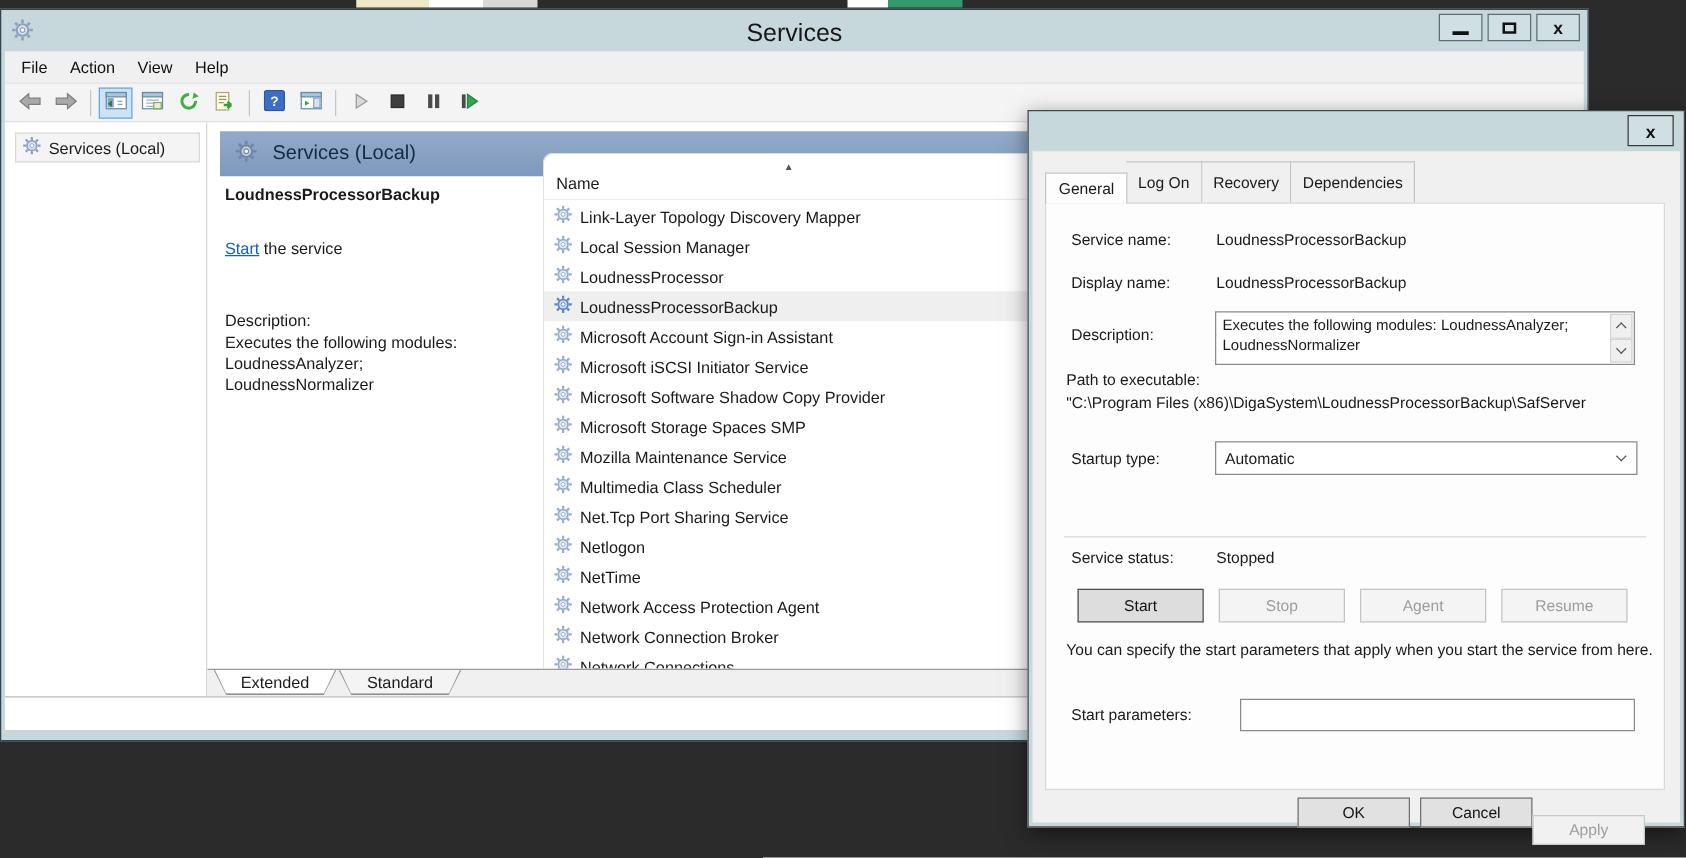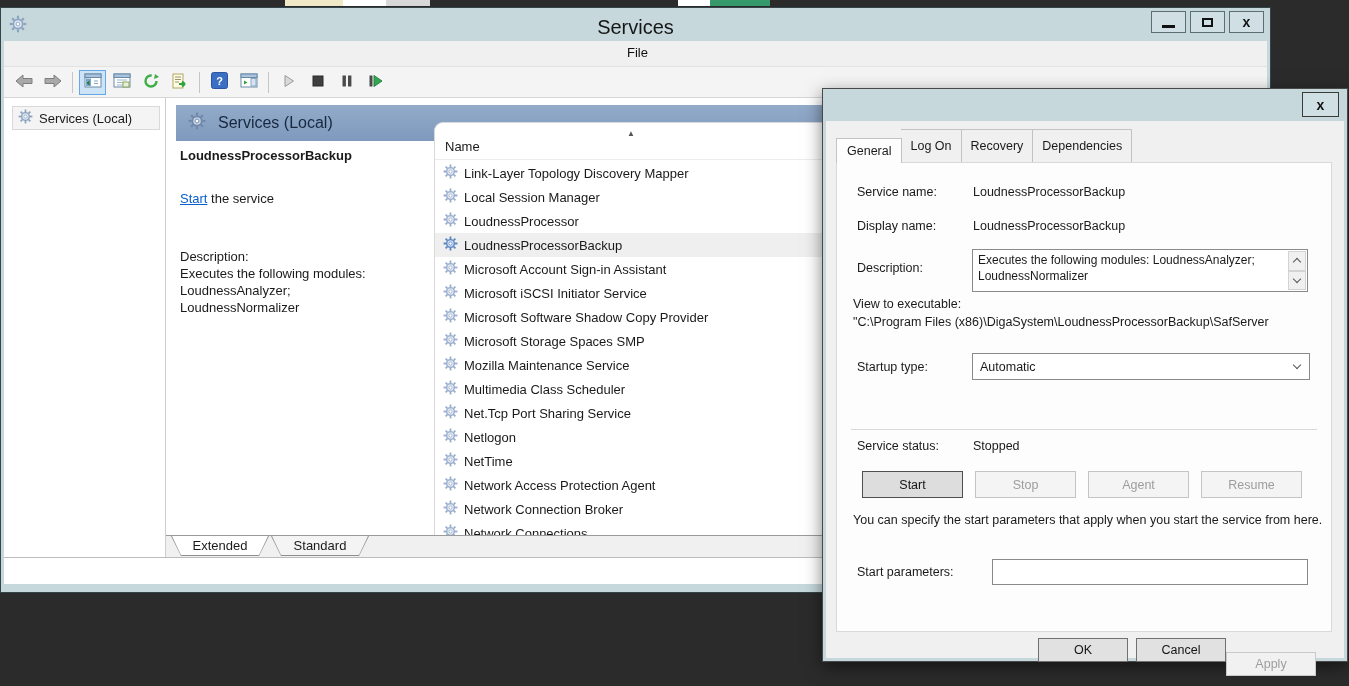--- a/index.html
+++ b/index.html
@@ -43,21 +43,21 @@
     width:35px;height:22px;border:1px solid #5c6e74;background:#cfdfe3;
     display:flex;align-items:center;justify-content:center;cursor:default;
   }
   .glyph-min{width:13px;height:3px;background:#111;margin-top:8px;}
   .glyph-max{width:11px;height:9px;border:2px solid #111;}
   .glyph-close{font-weight:bold;font-size:14px;line-height:1;color:#111;}
 
   .menubar{
     position:absolute;left:3px;right:3px;top:33px;height:26px;
     background:var(--menubg);border-bottom:1px solid #e2e2e2;
-    display:flex;align-items:center;padding-left:4px;flex-direction:column;
+    display:flex;align-items:center;padding-left:4px;
   }
   .menu-item{padding:4px 9px;font-size:13px;color:#111;}
 
   .toolbar{
     position:absolute;left:3px;right:3px;top:59px;height:31px;
     background:var(--toolbarbg);border-bottom:1px solid #d5d5d5;
     display:flex;align-items:center;padding-left:6px;gap:2px;
   }
   .tb-btn{width:27px;height:25px;display:flex;align-items:center;justify-content:center;border:1px solid transparent;}
   .tb-btn.active{border:1px solid #66a7e8;background:#cde4f7;}
@@ -693,21 +693,21 @@
         <div class="scrollcol">
           <div class="scr-btn">
               <div class="chev up"></div>
             </div>
           <div class="scr-btn">
               <div class="chev down"></div>
             </div>
         </div>
       </div>
 
-      <div class="fld-label" style="left:16px;top:134px;">View to executable:</div>
+      <div class="fld-label" style="left:16px;top:134px;">Path to executable:</div>
       <div class="path-value">"C:\Program Files (x86)\DigaSystem\LoudnessProcessorBackup\SafServer</div>
 
       <div class="fld-label" style="left:20px;top:197px;">Startup type:</div>
       <div class="combo">
         <span>Automatic</span>
         <div class="chev down"></div>
       </div>
 
       <div class="hsep"></div>
 

